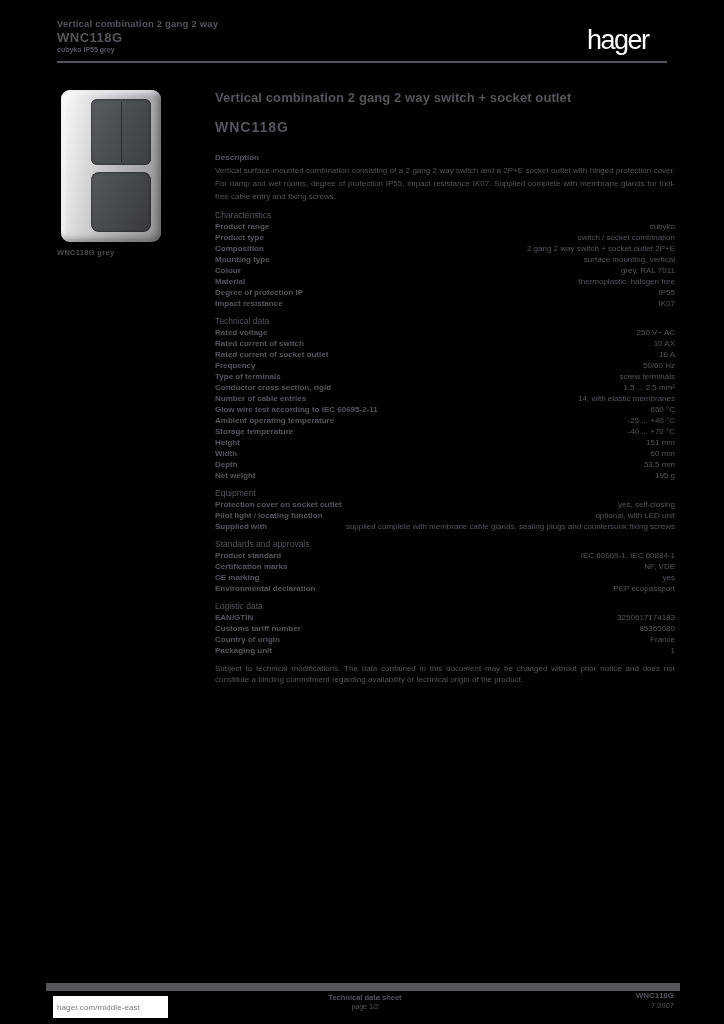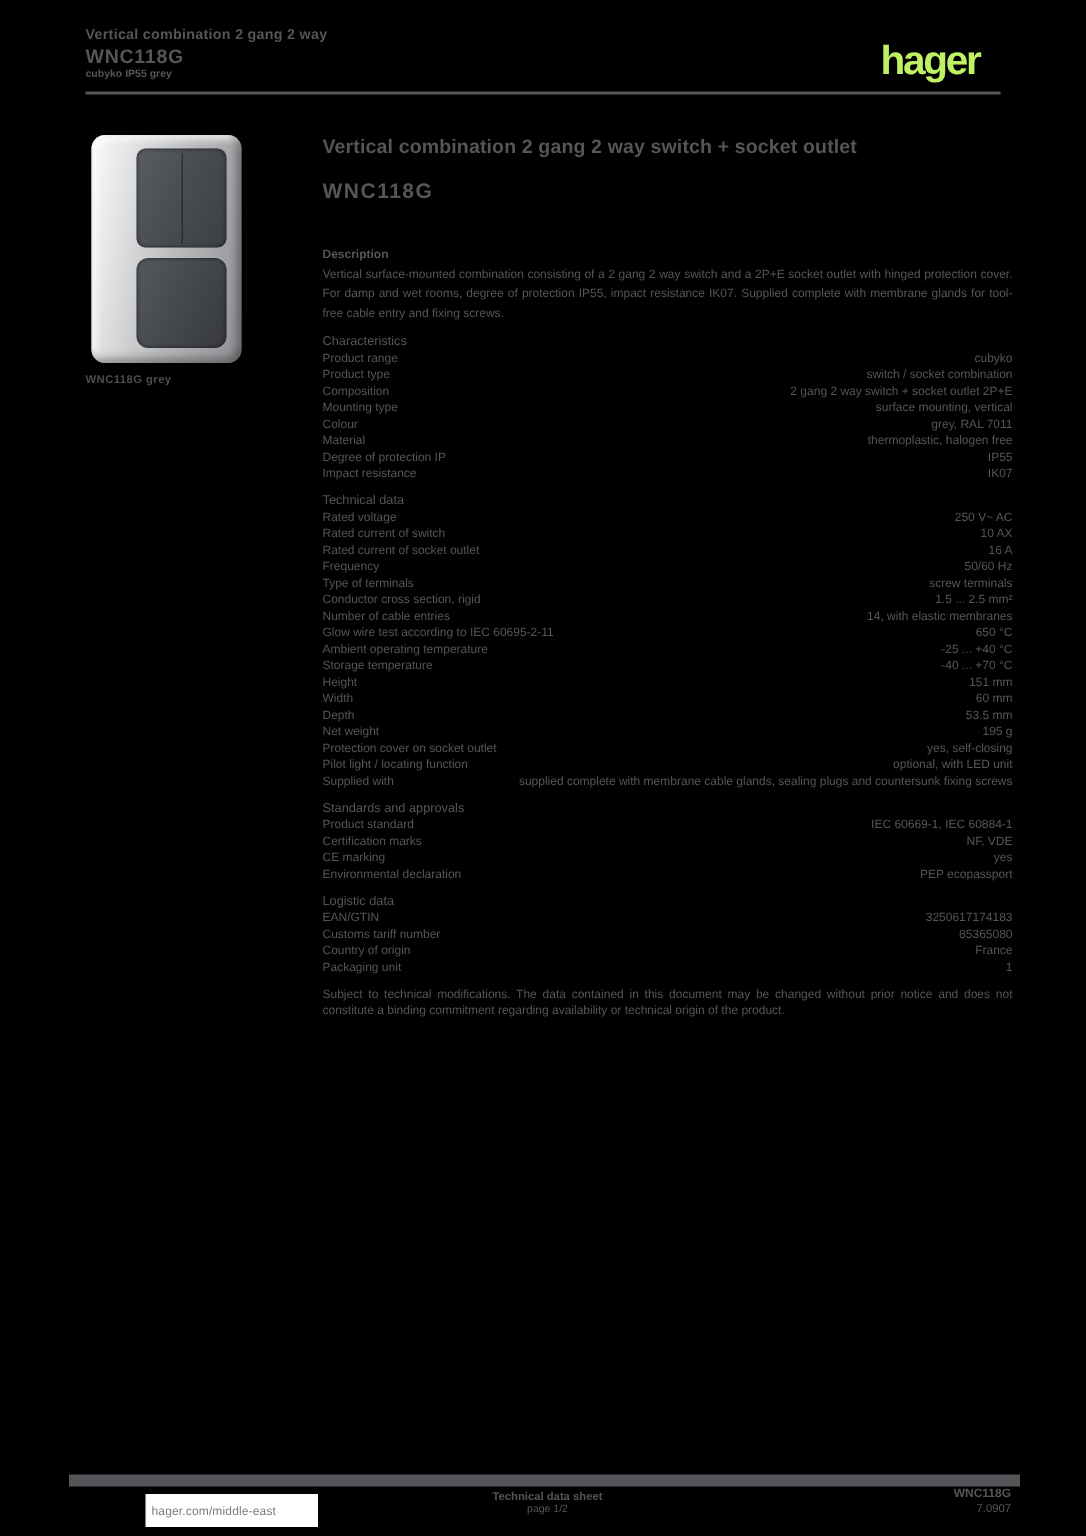--- a/index.html
+++ b/index.html
@@ -6,54 +6,54 @@
   .page{position:relative;width:724px;height:1024px;background:#000;overflow:hidden;
         font-family:"Liberation Sans", sans-serif;color:#55565a;}
 
   
   .hdr-block{position:absolute;left:57px;top:17px;width:300px;}
   .hdr-title{font-size:9.5px;font-weight:bold;color:#55565a;line-height:13px;letter-spacing:.2px;}
   .hdr-ref{font-size:13px;font-weight:bold;color:#55565a;line-height:15px;letter-spacing:.5px;}
   .hdr-sub{font-size:7px;font-weight:bold;color:#55565a;line-height:10px;}
   .hdr-rule{position:absolute;left:57px;top:61px;width:610px;height:2px;background:#55565a;}
   .logo{position:absolute;left:587px;top:26px;width:82px;text-align:left;
-        font-size:27px;font-weight:700;letter-spacing:-1.5px;color:#bef264;line-height:28px;}
+        font-size:27px;font-weight:400;letter-spacing:-1.5px;color:#ffffff;line-height:28px;}
 
   
   .photo{position:absolute;left:57px;top:88px;width:108px;height:158px;}
   .device{position:absolute;left:4px;top:2px;width:100px;height:152px;border-radius:9px;
           background:linear-gradient(100deg,#fbfbfb 0%,#e2e3e4 22%,#b9babc 55%,#8f9093 100%);
           box-shadow:inset -3px -3px 6px rgba(0,0,0,.35), inset 3px 3px 5px rgba(255,255,255,.8);}
   .rocker{position:absolute;left:30px;top:9px;width:60px;height:66px;border-radius:6px;
           background:linear-gradient(115deg,#5a5d62 0%,#4a4d52 45%,#3c3f44 100%);
           box-shadow:inset 0 0 3px rgba(0,0,0,.6);}
   .rocker-split{position:absolute;left:50%;top:4%;width:1px;height:92%;background:rgba(20,22,25,.55);}
   .socket{position:absolute;left:30px;top:82px;width:60px;height:60px;border-radius:8px;
           background:linear-gradient(115deg,#55585d 0%,#45484d 50%,#37393e 100%);
           box-shadow:inset 0 0 3px rgba(0,0,0,.6);}
   .photo-caption{position:absolute;left:57px;top:248px;font-size:7.5px;font-weight:bold;color:#4c4d50;letter-spacing:.3px;}
 
   
   .main{position:absolute;left:215px;top:90px;width:460px;}
   .m-title{font-size:13px;font-weight:bold;line-height:16px;color:#55565a;letter-spacing:.1px;}
   .m-ref{margin-top:13px;font-size:14px;font-weight:bold;color:#55565a;letter-spacing:1px;}
-  .m-desc-h{margin-top:30px;font-size:8px;font-weight:bold;color:#55565a;}
+  .m-desc-h{margin-top:18px;font-size:8px;font-weight:bold;color:#55565a;}
   .m-desc{margin-top:2px;font-size:8px;line-height:13px;color:#55565a;text-align:justify;}
 
   .specs{margin-top:6px;}
   .sec-h{font-size:8.5px;font-weight:normal;color:#55565a;margin-top:7px;line-height:11px;}
   .row{display:flex;justify-content:space-between;align-items:flex-start;font-size:8px;line-height:11px;color:#55565a;}
-  .row .lbl{max-width:225px;text-align:left;}
+  .row .lbl{max-width:225px;text-align:left;font-weight:bold;}
   .row .val{max-width:330px;text-align:right;}
   .note{margin-top:7px;font-size:8px;line-height:11px;color:#55565a;text-align:justify;}
 
   
   .f-bar{position:absolute;left:46px;top:983px;width:634px;height:8px;background:#55565a;}
   .f-white{position:absolute;left:53px;top:996px;width:115px;height:22px;background:#ffffff;
-           display:flex;align-items:center;margin-left:44px;}
+           display:flex;align-items:center;}
   .f-white span{font-size:8px;color:#7b7c7e;padding-left:4px;letter-spacing:.1px;}
   .f-center{position:absolute;left:300px;top:993px;width:130px;text-align:center;color:#55565a;}
   .f-center .l1{font-size:7.5px;font-weight:bold;line-height:9px;}
   .f-center .l2{font-size:7px;line-height:9px;}
   .f-right{position:absolute;left:612px;top:991px;width:62px;text-align:right;color:#55565a;}
   .f-right .l1{font-size:8px;font-weight:bold;line-height:10px;}
   .f-right .l2{font-size:7.5px;line-height:10px;}
 </style>
 </head>
 <body>
@@ -207,20 +207,21 @@
               </div>
 
               <div class="row">
                 <span class="lbl">Net weight</span>
                 <span class="val">195 g</span>
               </div>
             </div>
         </div>
 
         <div>
+          <div class="sec-h">Equipment</div>
           <div>
 
               <div class="row">
                 <span class="lbl">Protection cover on socket outlet</span>
                 <span class="val">yes, self-closing</span>
               </div>
 
               <div class="row">
                 <span class="lbl">Pilot light / locating function</span>
                 <span class="val">optional, with LED unit</span>

